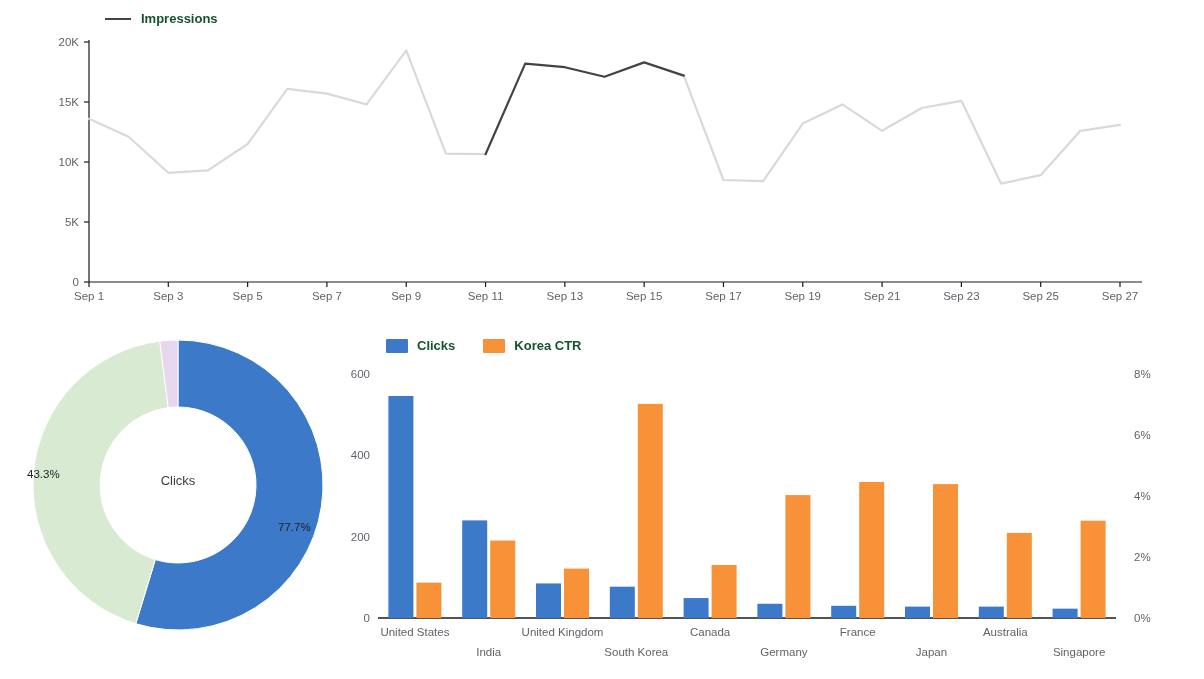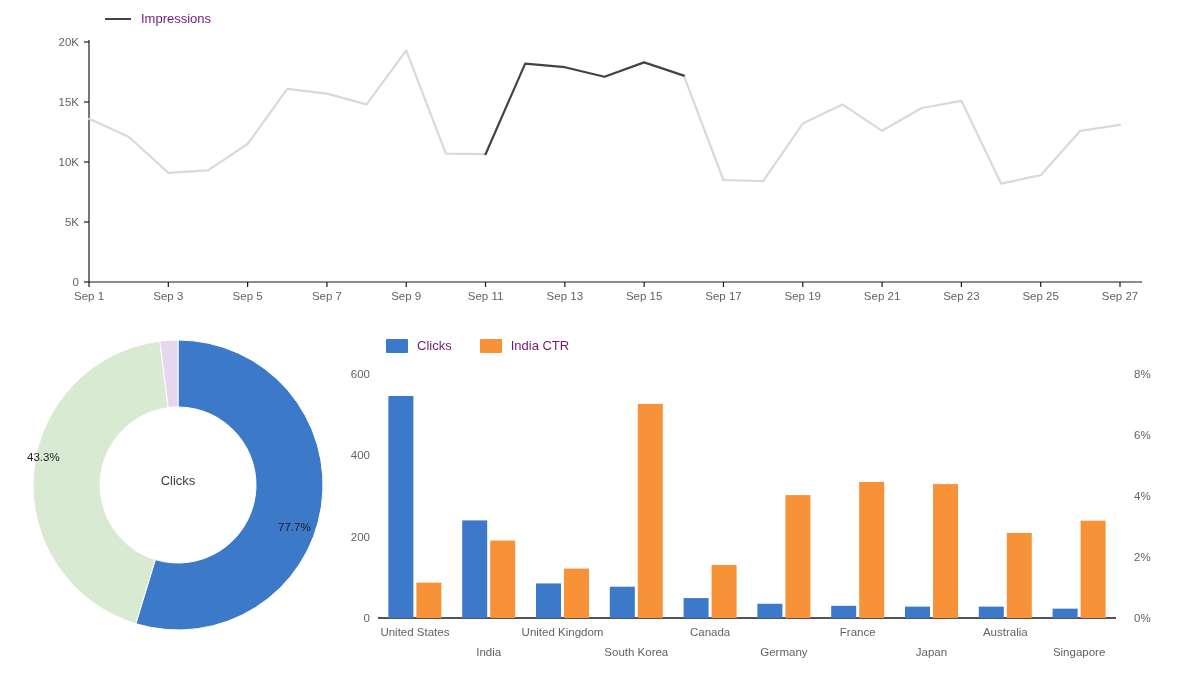--- a/index.html
+++ b/index.html
@@ -10,21 +10,21 @@
   }
   .panel{position:absolute;}
 
   
   #line-panel{left:0;top:0;width:1204px;height:320px;}
   .legend-row{position:absolute;display:flex;align-items:center;}
   .legend-item{display:flex;align-items:center;margin-right:28px;}
   .legend-line{width:26px;height:2px;background:#434343;margin-right:10px;}
   .legend-swatch{width:22px;height:14px;border-radius:1px;margin-right:9px;}
   .legend-dot{width:11px;height:11px;border-radius:50%;margin-right:7px;}
-  .legend-label{font-size:13px;color:#701a75;white-space:nowrap;}
+  .legend-label{font-size:13px;color:#14532d;white-space:nowrap;font-weight:bold;}
 
   
   #donut-panel{left:0;top:325px;width:350px;height:354px;}
   #donut-wrap{position:absolute;left:0;top:0;width:350px;height:320px;}
   .donut-center-label{
     position:absolute;font-size:13px;color:#3c4043;
     text-align:center;width:120px;
   }
   .slice-label{position:absolute;font-size:11.5px;color:#202124;white-space:nowrap;}
 
@@ -93,33 +93,33 @@
 
 <div class="panel" id="donut-panel">
   <div id="donut-wrap">
     <svg id="donut-svg" width="350" height="320">
         <path d="M 178.00 15.00 A 145 145 0 1 1 135.80 298.72 L 155.30 234.62 A 78 78 0 1 0 178.00 82.00 Z" fill="#3d79c9" stroke="#ffffff" stroke-width="1"></path>
         <path d="M 135.80 298.72 A 145 145 0 0 1 159.83 16.14 L 168.22 82.62 A 78 78 0 0 0 155.30 234.62 Z" fill="#d9ead3" stroke="#ffffff" stroke-width="1"></path>
         <path d="M 159.83 16.14 A 145 145 0 0 1 178.00 15.00 L 178.00 82.00 A 78 78 0 0 0 168.22 82.62 Z" fill="#e6d7ef" stroke="#ffffff" stroke-width="1"></path>
       </svg>
     <div class="donut-center-label" style="left:118px;top:148px;">Clicks</div>
     <div class="slice-label" style="left:278px;top:196px;">77.7%</div>
-    <div class="slice-label" style="left:27px;top:126px;">43.3%</div>
+    <div class="slice-label" style="left:27px;top:143px;">43.3%</div>
   </div>
 </div>
 
 <div class="panel" id="bar-panel">
   <div class="legend-row" id="bar-legend" style="left:36px;top:13px;">
       <div class="legend-item">
         <span class="legend-swatch" style="background: rgb(61, 121, 201);"></span>
         <span class="legend-label">Clicks</span>
       </div>
       <div class="legend-item">
         <span class="legend-swatch" style="background: rgb(247, 146, 57);"></span>
-        <span class="legend-label">India CTR</span>
+        <span class="legend-label">Korea CTR</span>
       </div>
     </div>
   <svg id="bar-svg" width="854" height="354">
       <line x1="28" y1="293" x2="766" y2="293" stroke="#1a1a1a" stroke-width="1.3"></line>
       <text x="20" y="297" text-anchor="end" class="tick-text">0</text>
       <text x="20" y="215.66666666666669" text-anchor="end" class="tick-text">200</text>
       <text x="20" y="134.33333333333334" text-anchor="end" class="tick-text">400</text>
       <text x="20" y="53" text-anchor="end" class="tick-text">600</text>
       <text x="784" y="297" text-anchor="start" class="tick-text">0%</text>
       <text x="784" y="236" text-anchor="start" class="tick-text">2%</text>

